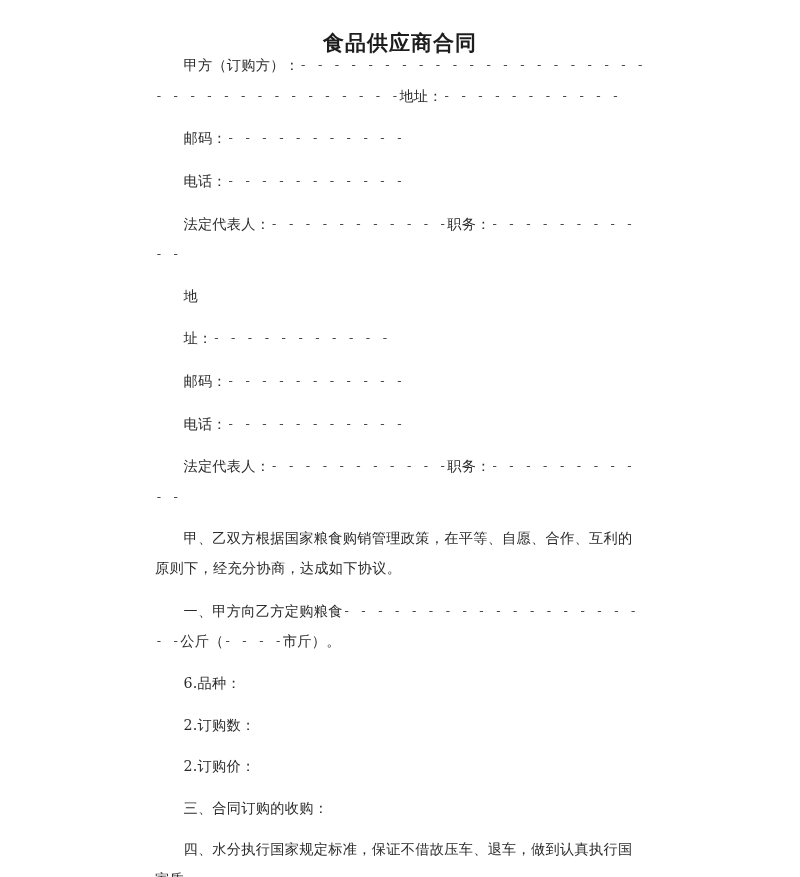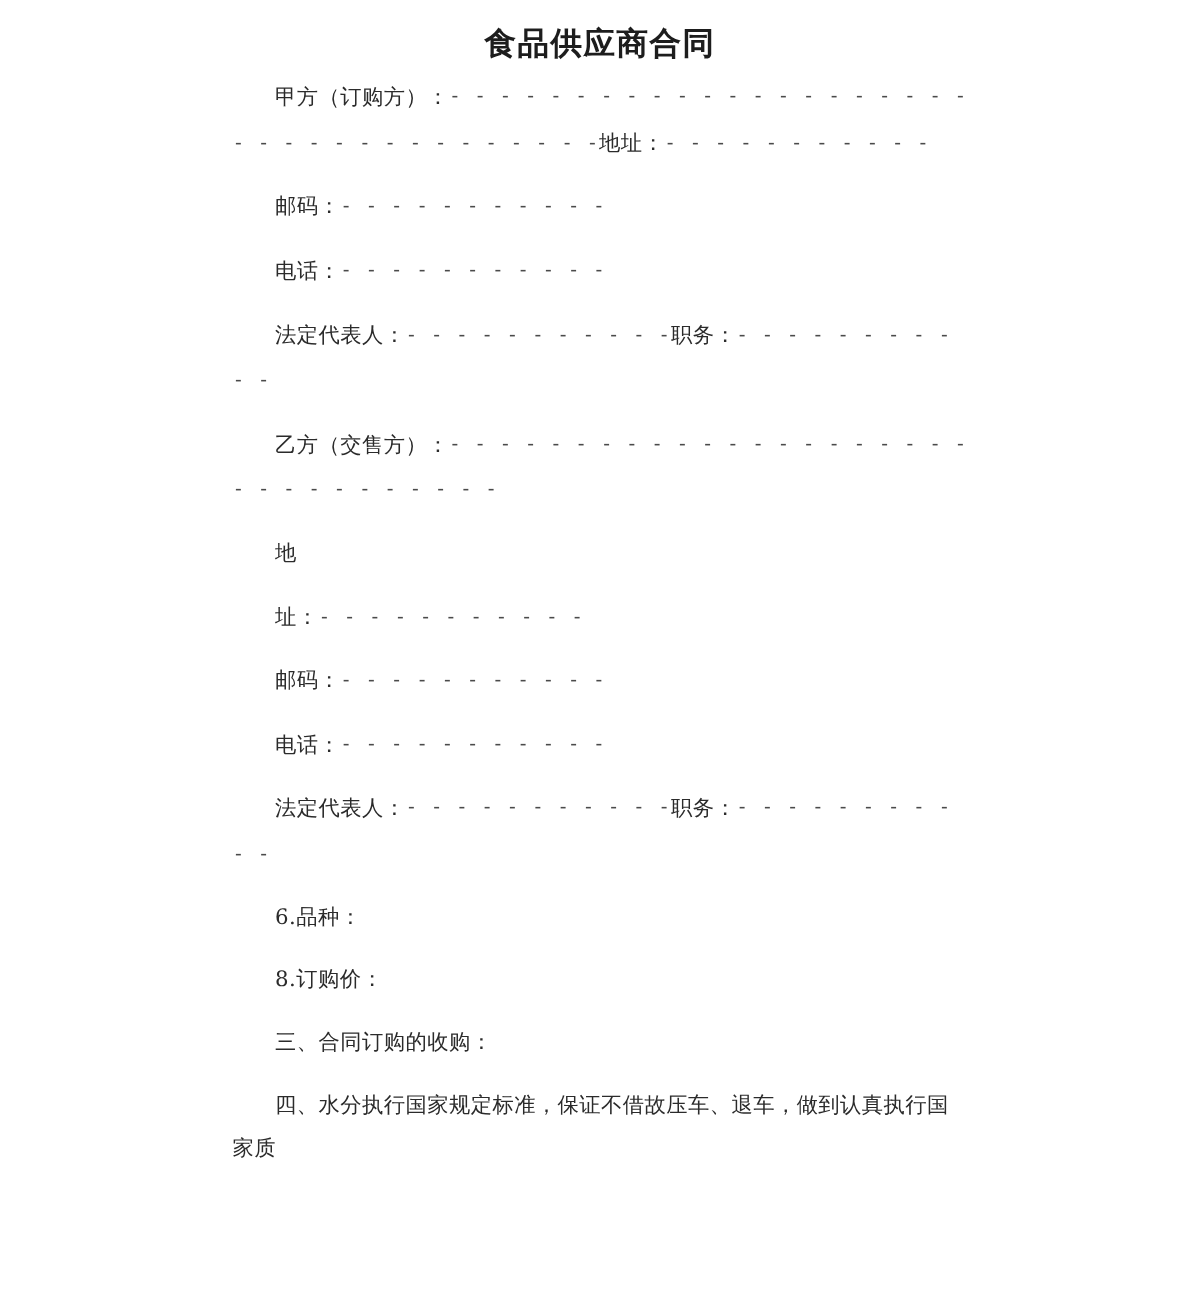--- a/index.html
+++ b/index.html
@@ -30,21 +30,21 @@
   }
   .doc-title {
     font-family: "DejaVu Sans", "Liberation Sans", sans-serif;
     font-weight: bold;
     font-size: 21px;
     line-height: 30px;
     text-align: center;
     color: #1d1d1d;
     letter-spacing: 1px;
     margin: 0 0 26px 0;
-    padding-top: 14px;
+    padding-top: 28px;
   }
   p.line {
     margin: 12px;
     padding: 0;
     font-size: 14.2px;
     line-height: 29.6px;
     color: #2b2b2b;
     text-indent: 28.4px;
     word-break: break-all;
     letter-spacing: 0.3px;
@@ -69,34 +69,36 @@
   <div class="doc-body">
 
     <p class="line"><span>甲方（订购方）：</span><span class="dash">- - - - - - - - - - - - - - - - - - - - - - - - - - - - - - - - - - - -</span><span>地址：</span><span class="dash">- - - - - - - - - - -</span></p>
 
     <p class="line"><span>邮码：</span><span class="dash">- - - - - - - - - - -</span></p>
 
     <p class="line"><span>电话：</span><span class="dash">- - - - - - - - - - -</span></p>
 
     <p class="line"><span>法定代表人：</span><span class="dash">- - - - - - - - - - -</span><span>职务：</span><span class="dash">- - - - - - - - - - -</span></p>
 
-    <p class="line"><span>乙方（交售方）：</span><span class="dash">- - - - - - - - - - - - - - - - - - - - - - - - - - - - - - - -</span></p>
 
     <p class="line"><span>地</span></p>
 
     <p class="line"><span>址：</span><span class="dash">- - - - - - - - - - -</span></p>
 
     <p class="line"><span>邮码：</span><span class="dash">- - - - - - - - - - -</span></p>
 
     <p class="line"><span>电话：</span><span class="dash">- - - - - - - - - - -</span></p>
 
     <p class="line"><span>法定代表人：</span><span class="dash">- - - - - - - - - - -</span><span>职务：</span><span class="dash">- - - - - - - - - - -</span></p>
 
+    <p class="line">甲、乙双方根据国家粮食购销管理政策，在平等、自愿、合作、互利的原则下，经充分协商，达成如下协议。</p>
 
+    <p class="line"><span>一、甲方向乙方定购粮食</span><span class="dash">- - - - - - - - - - - - - - - - - - - -</span><span>公斤（</span><span class="dash">- - - -</span><span>市斤）。</span></p>
 
     <p class="line">6.品种：</p>
-    <p class="line">8.订购价：</p>
+    <p class="line">2.订购数：</p>
+    <p class="line">2.订购价：</p>
 
     <p class="line">三、合同订购的收购：</p>
     <p class="line">四、水分执行国家规定标准，保证不借故压车、退车，做到认真执行国家质</p>
 
   </div>
 </div>
 
 </body></html>

